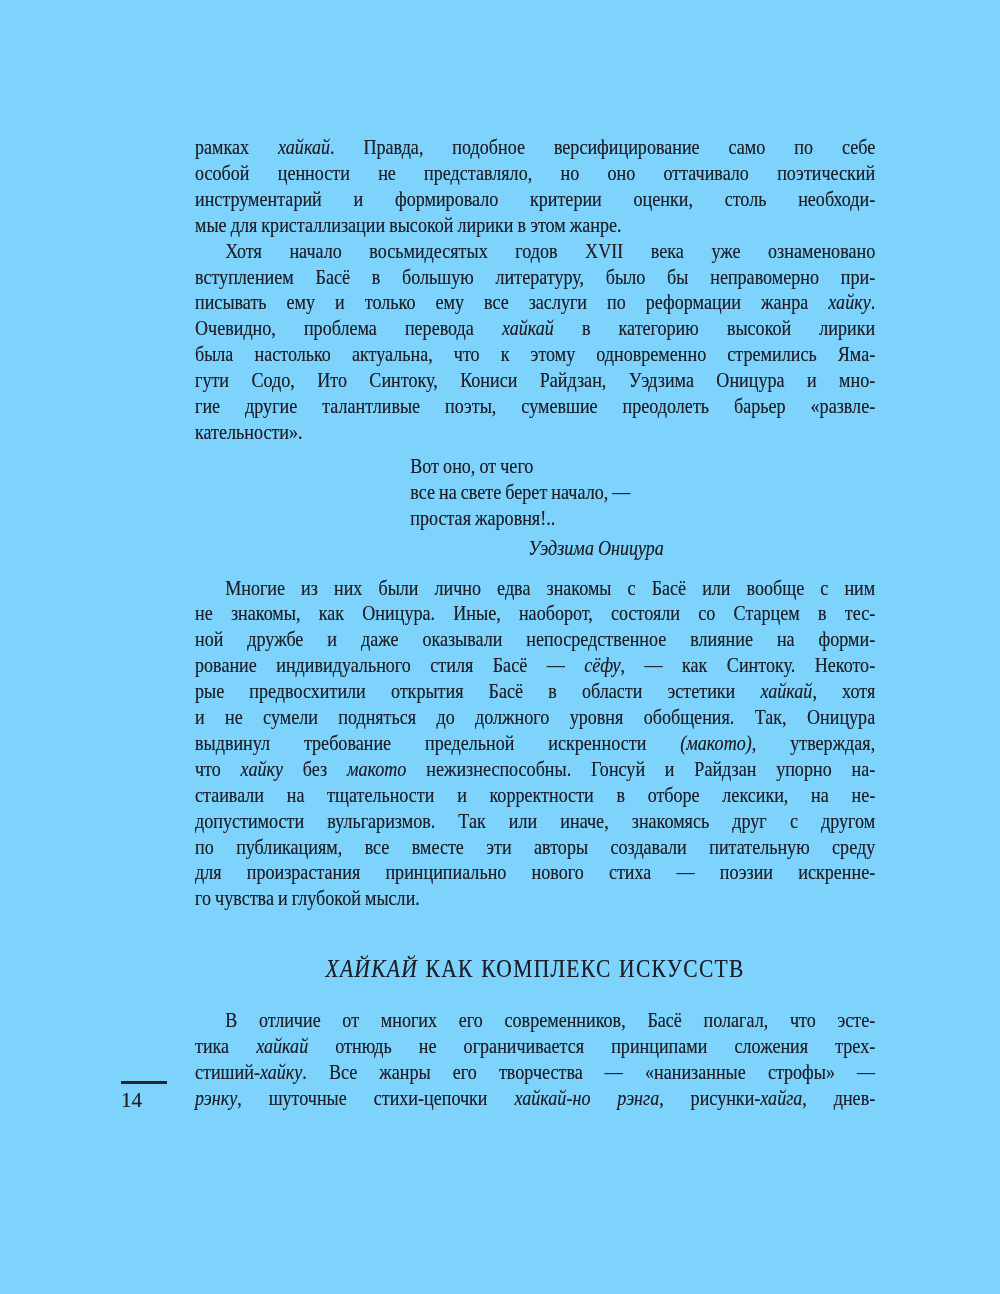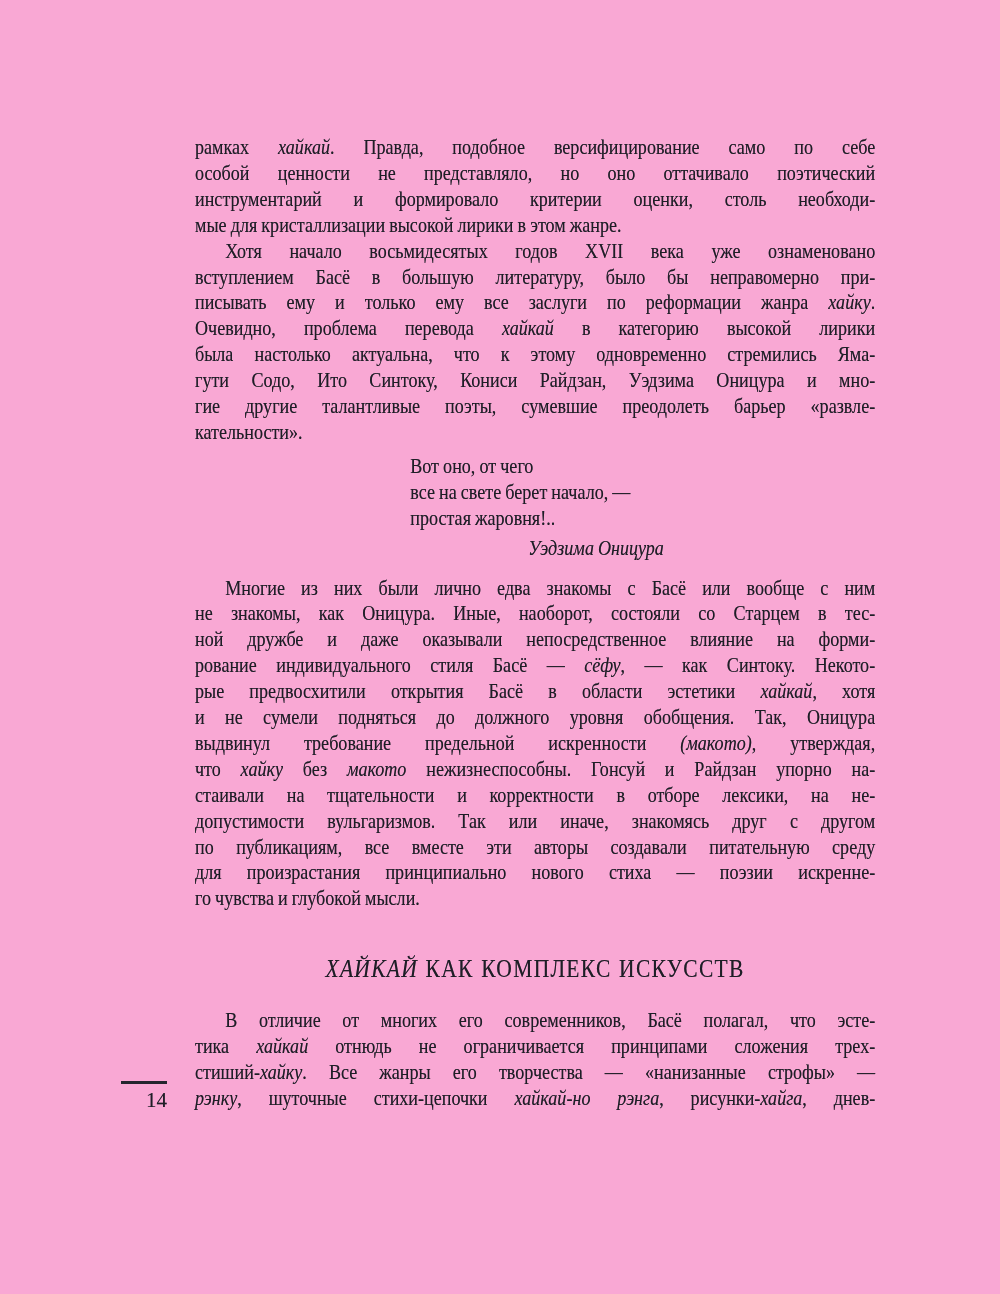--- a/index.html
+++ b/index.html
@@ -4,21 +4,21 @@
 <style>
   html, body { margin: 0; padding: 0; }
   body {
     width: 1000px; height: 1294px;
     background: #ffffff;
     font-family: "Liberation Serif", "DejaVu Serif", serif;
   }
   .page {
     position: relative;
     width: 1000px; height: 1294px;
-    background: #f9a8d4;
+    background: #7dd3fc;
     overflow: hidden;
     color: #1e1e26;
   }
   
   .text-column {
     position: absolute;
     left: 195px; top: 135px;
     width: 790px;
     transform: scaleX(0.861);
     transform-origin: 0 0;
@@ -63,21 +63,21 @@
   .footer-rule {
     position: absolute;
     left: 121px; top: 1081px;
     width: 46px; height: 2.5px;
     background: #25252e;
   }
   .page-number {
     position: absolute;
     left: 121px; top: 1088px;
     width: 46px;
-    text-align: right;
+    text-align: left;
     font-size: 21px;
     color: #1e1e26;
     text-shadow: 0 0 0.5px rgba(30,30,45,0.55);
   }
 </style>
 </head>
 <body>
 
 <div class="page" data-name="book-page">
   <div class="text-column" data-name="text-column">

